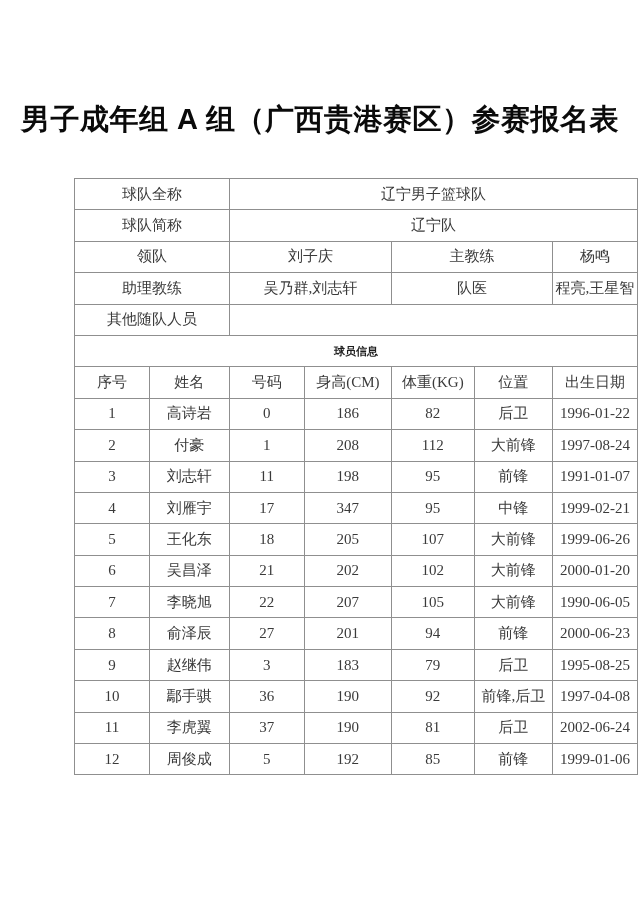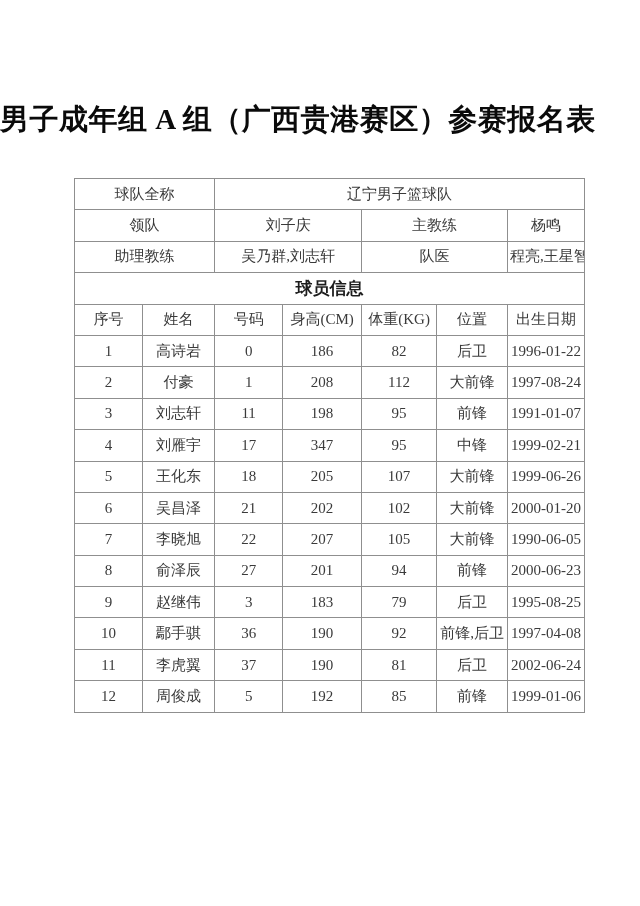--- a/index.html
+++ b/index.html
@@ -12,50 +12,50 @@
     width: 640px;
     height: 906px;
     background: #ffffff;
     overflow: hidden;
     font-family: "Liberation Serif", "DejaVu Serif", serif;
     color: #333333;
   }
   .doc-title {
     margin: 0;
     padding-top: 99px;
-    text-align: left;
-    font-family: Liberation Serif, serif;
+    text-align: center;
+    font-family: Liberation Sans, sans-serif;
     font-weight: bold;
     font-size: 29px;
     line-height: 40px;
     color: #0a0a0a;
     letter-spacing: 0.5px;
   }
   table.reg-table {
     border-collapse: collapse;
     table-layout: fixed;
-    width: 511px;
+    width: 564px;
     margin: 39px 0 0 74px;
     padding-left: 19px;
   }
   table.reg-table td {
     border: 1px solid #8f8f8f;
     text-align: center;
     vertical-align: middle;
     height: 30.4px;
     font-size: 15px;
     padding: 0 2px;
     overflow: hidden;
     white-space: nowrap;
     color: #3a3a3a;
   }
   table.reg-table td.section {
     font-family: "Liberation Sans", "DejaVu Sans", sans-serif;
     font-weight: bold;
-    font-size: 17px;
+    font-size: 11px;
     color: #1d1d1d;
   }
 </style>
 </head>
 <body>
 
 <div class="page">
   <h1 class="doc-title">男子成年组 A 组（广西贵港赛区）参赛报名表</h1>
 
   <table class="reg-table">
@@ -67,30 +67,38 @@
       <col style="width:14.7%">
       <col style="width:13.9%">
       <col style="width:15.1%">
     </colgroup>
     <tbody>
         <tr>
           <td colspan="2">球队全称</td>
           <td colspan="5">辽宁男子篮球队</td>
         </tr>
         <tr>
+          <td colspan="2">球队简称</td>
+          <td colspan="5">辽宁队</td>
+        </tr>
+        <tr>
           <td colspan="2">领队</td>
           <td colspan="2">刘子庆</td>
           <td colspan="2">主教练</td>
           <td>杨鸣</td>
         </tr>
         <tr>
           <td colspan="2">助理教练</td>
           <td colspan="2">吴乃群,刘志轩</td>
           <td colspan="2">队医</td>
           <td>程亮,王星智</td>
+        </tr>
+        <tr>
+          <td colspan="2">其他随队人员</td>
+          <td colspan="5"></td>
         </tr>
         <tr>
           <td colspan="7" class="section">球员信息</td>
         </tr>
         <tr>
           <td>序号</td>
           <td>姓名</td>
           <td>号码</td>
           <td>身高(CM)</td>
           <td>体重(KG)</td>

